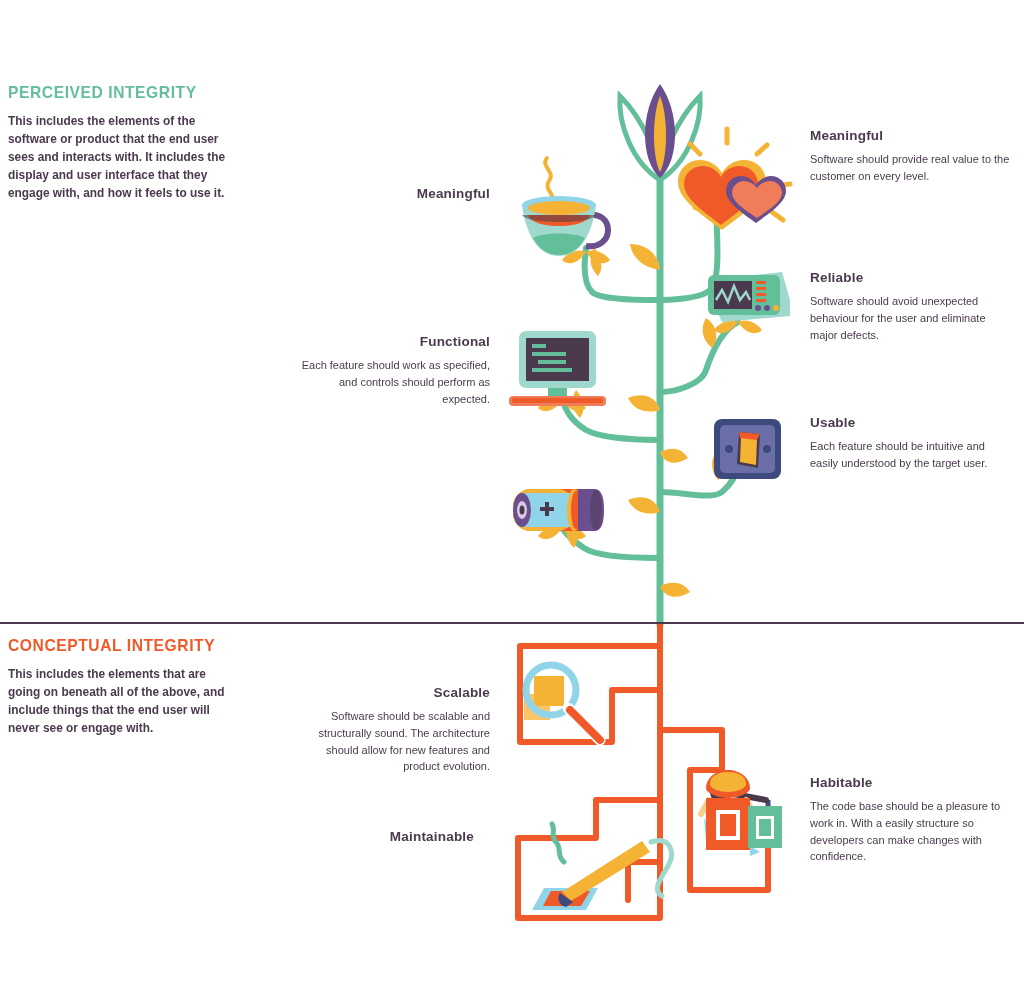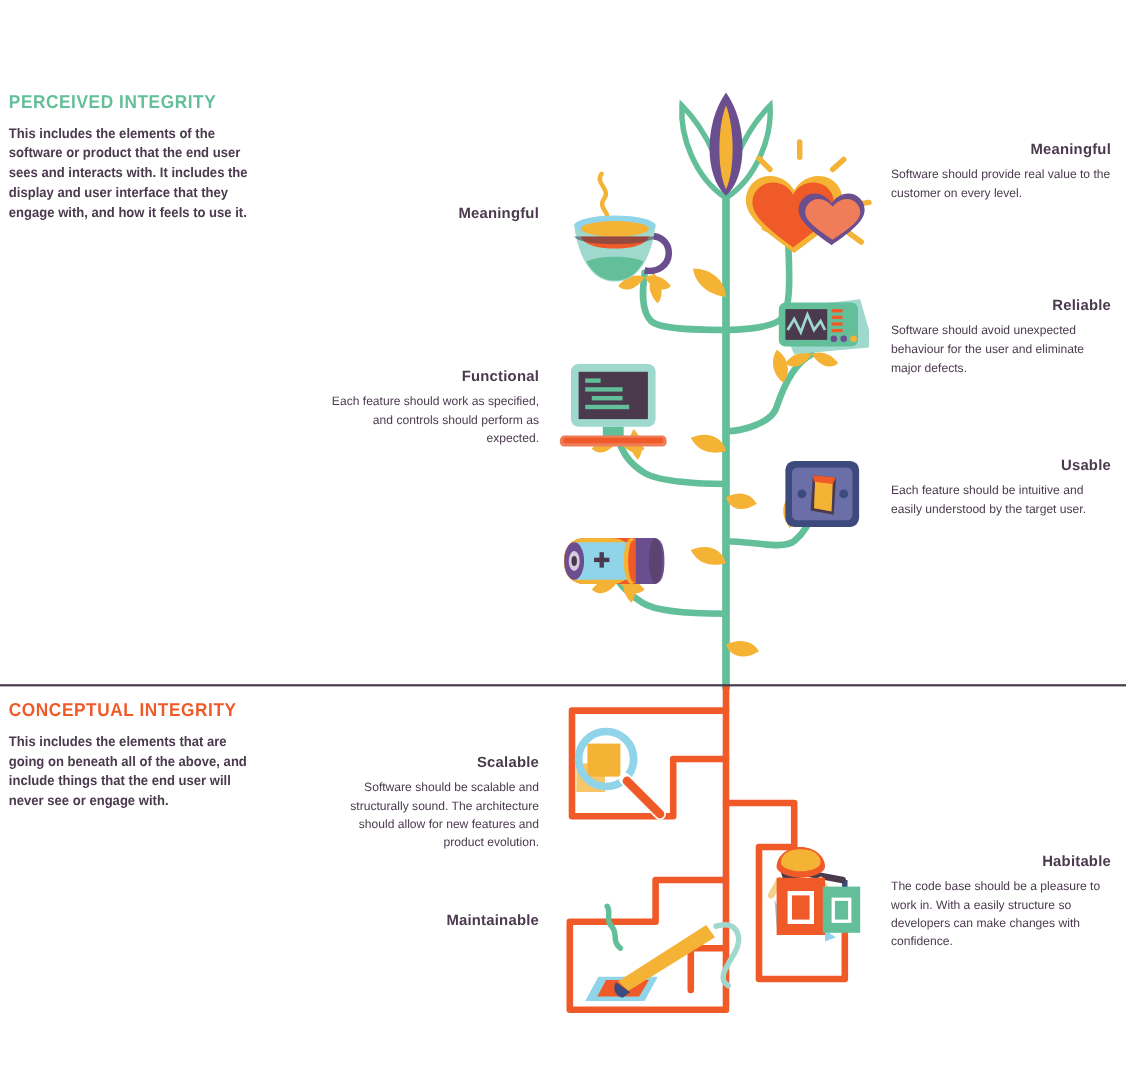--- a/index.html
+++ b/index.html
@@ -22,21 +22,21 @@
   .section-title.orange{color:#f05a28;}
   .section-body{
     color:#4b3a4e;font-size:12.5px;line-height:1.45;font-weight:bold;
     transform:scaleX(.95);transform-origin:left center;
   }
 
   
   .node{position:absolute;}
   .node .n-title{
     color:#4b3a4e;font-weight:bold;font-size:13.5px;line-height:1.2;
-    margin:0 0 7px 0;letter-spacing:.2px;text-align:right;
+    margin:0 0 7px 0;letter-spacing:.2px;
   }
   .node .n-desc{
     color:#4b3a4e;font-size:11px;line-height:1.52;font-weight:normal;
   }
   .node.right{text-align:left;width:200px;}
   .node.left{text-align:right;width:190px;}
 
   .divider{
     position:absolute;left:0;top:622px;width:1024px;height:2px;background:#4b3a4e;
   }
@@ -257,21 +257,21 @@
     <div class="n-title">Functional</div>
     <div class="n-desc">Each feature should work as specified, and controls should perform as expected.</div>
   </div>
 
 
   <div class="node left" style="left:300px;top:685px;">
     <div class="n-title">Scalable</div>
     <div class="n-desc">Software should be scalable and structurally sound. The architecture should allow for new features and product evolution.</div>
   </div>
 
-  <div class="node left" style="left:300px;top:829px;">
+  <div class="node left" style="left:284px;top:829px;">
     <div class="n-title">Maintainable</div>
   </div>
 
   <div class="node right" style="left:810px;top:775px;">
     <div class="n-title">Habitable</div>
     <div class="n-desc">The code base should be a pleasure to work in. With a easily structure so developers can make changes with confidence.</div>
   </div>
 
 </div>
 

